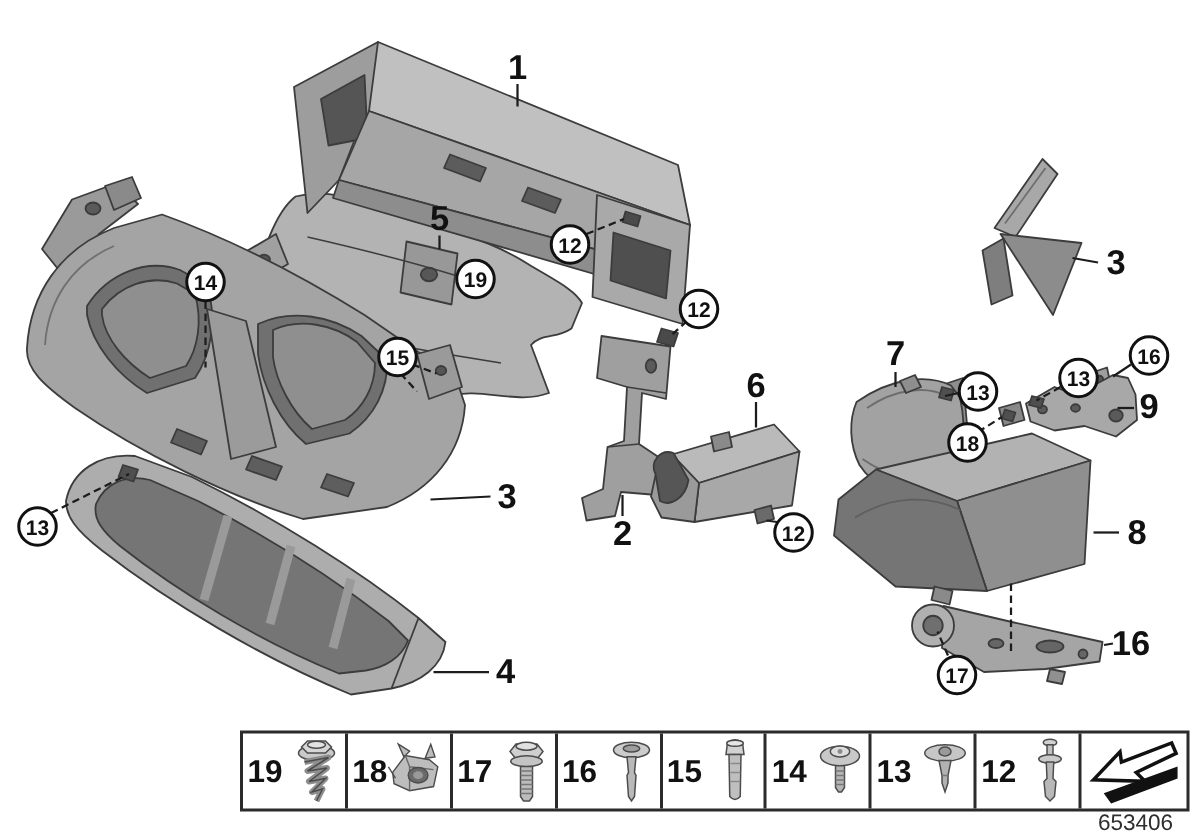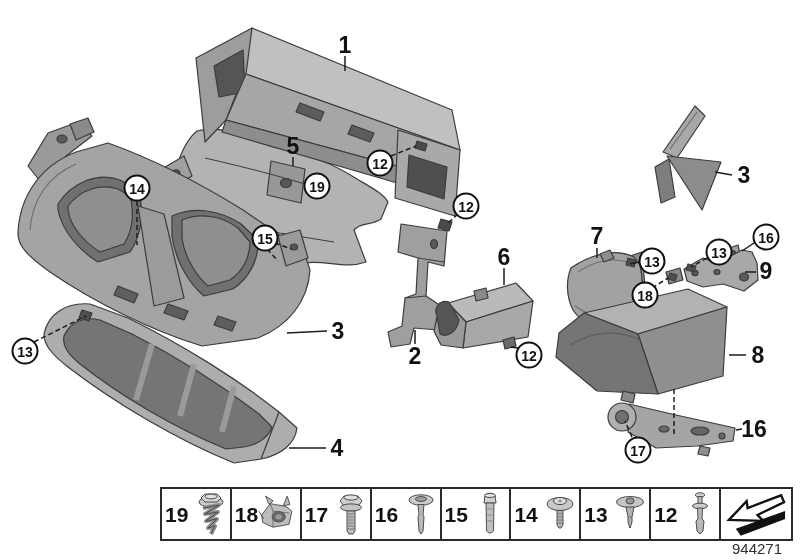--- a/index.html
+++ b/index.html
@@ -304,15 +304,15 @@
     </div>
 
     <div class="cell cell-arrow">
       <svg width="66" height="48" viewBox="0 0 66 48">
         <path d="M5,30 L23,11 L24,18 L58,5 L61,12 L34,25 L40,31 Z" fill="#ffffff" stroke="#111111" stroke-width="2.4" stroke-linejoin="miter"></path>
         <path d="M12,39 L62,21 L62,29 L17,46 Z" fill="#111111"></path>
       </svg>
     </div>
   </div>
 
-  <div class="diagram-number">944271</div>
+  <div class="diagram-number">653406</div>
 
 </div>
 
 </body></html>

